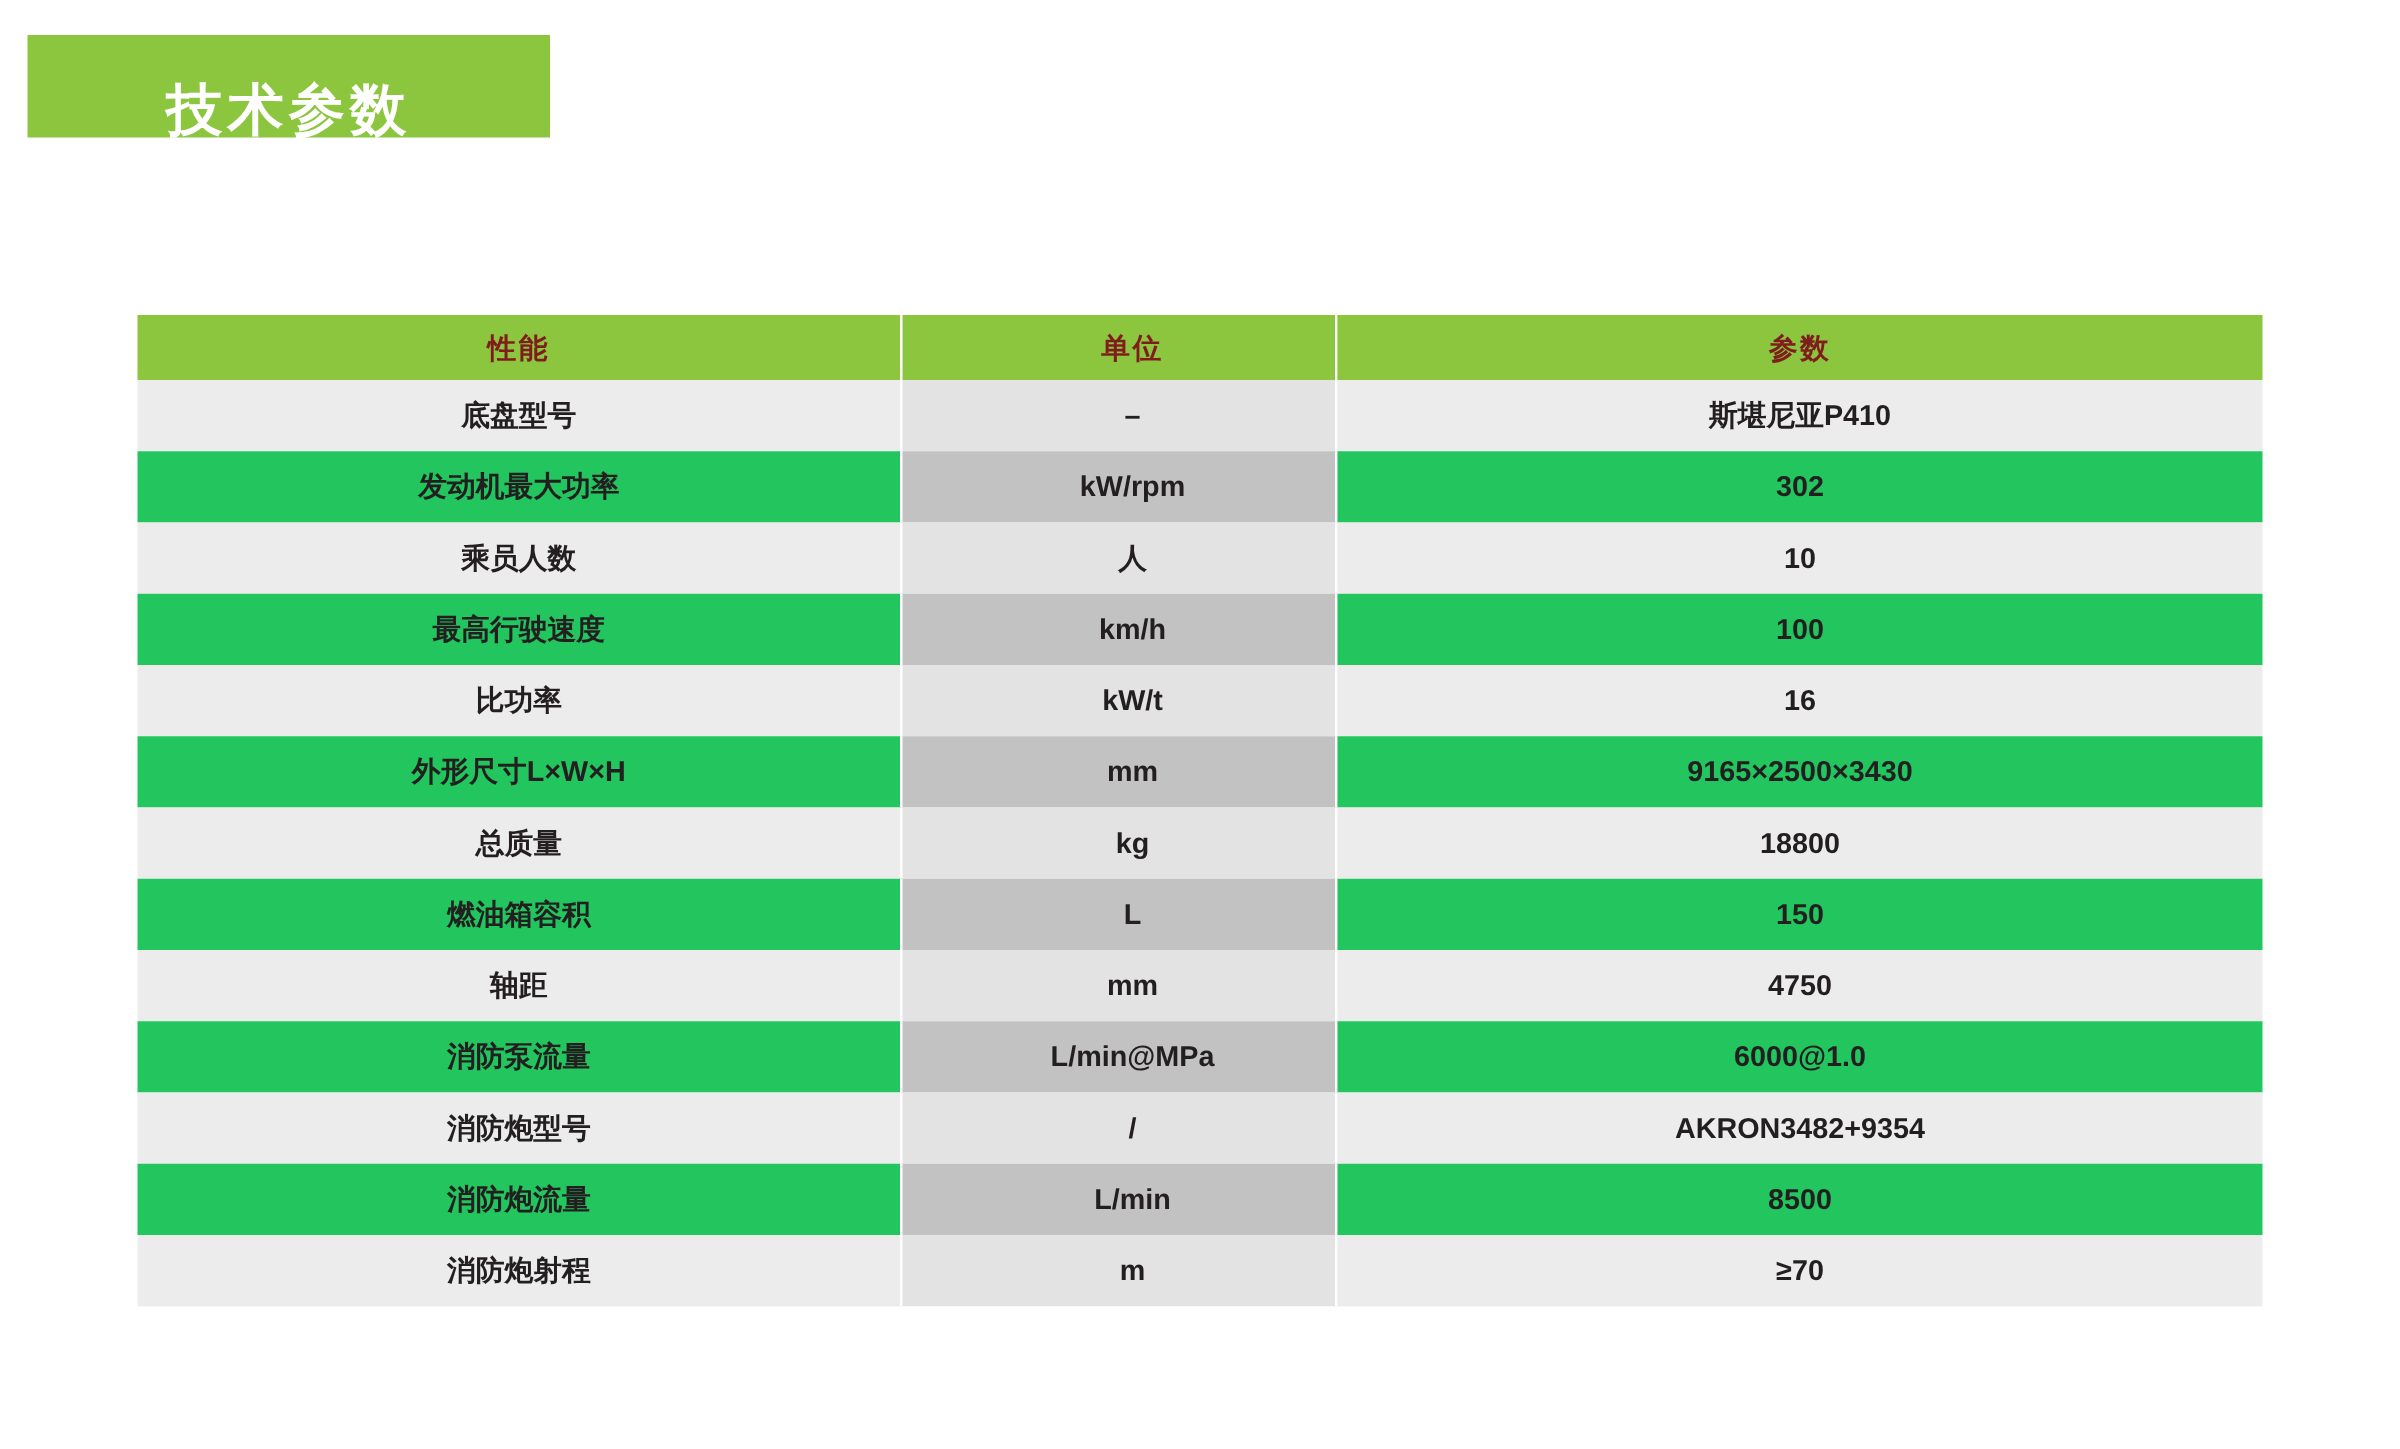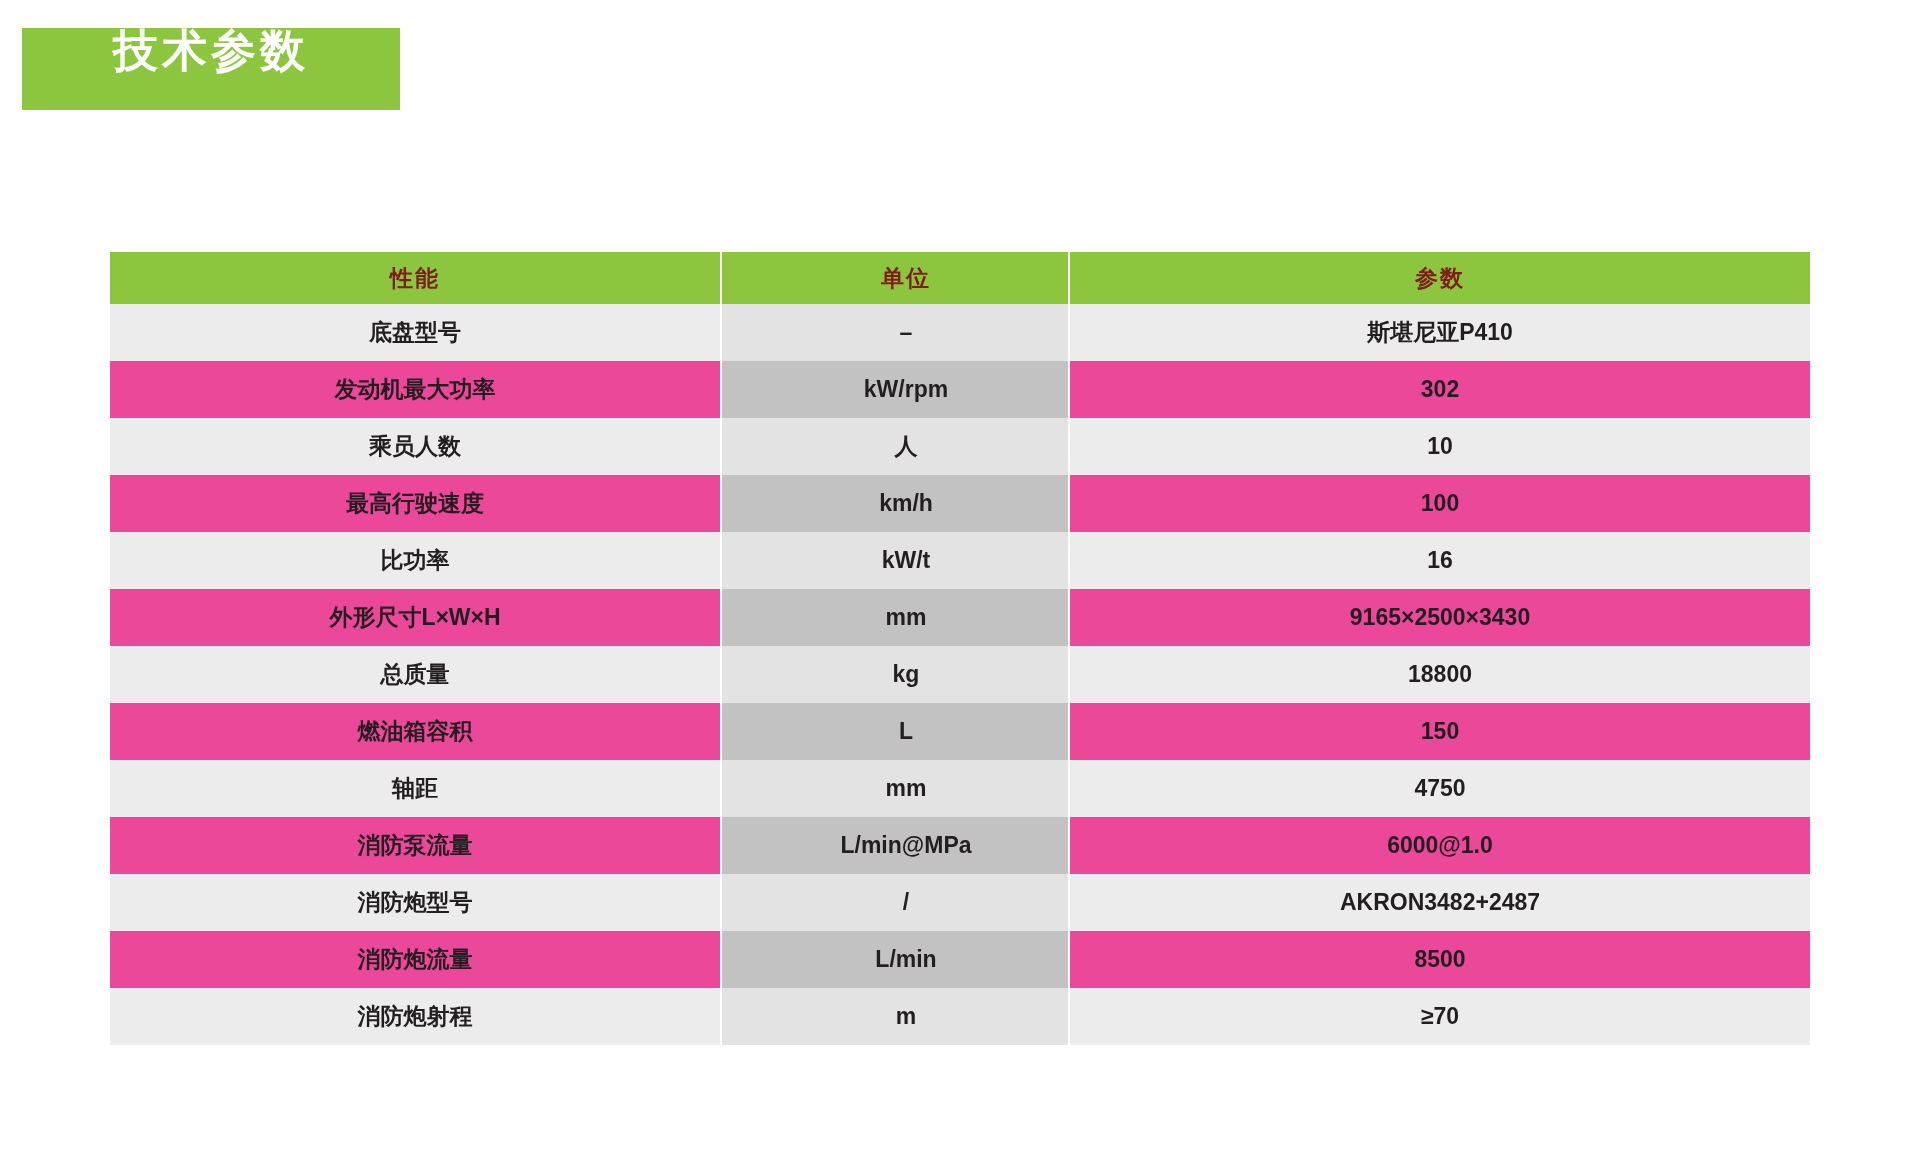--- a/index.html
+++ b/index.html
@@ -19,25 +19,25 @@
     position: relative;
     width: 1920px;
     height: 1159px;
   }
 
   
   .title-banner {
     position: absolute;
     left: 22px;
     top: 28px;
-    width: 378px;
+    width: 418px;
     height: 82px;
     background: #8cc63f;
     display: flex;
-    align-items: flex-start;
+    align-items: flex-end;
     justify-content: center;
   }
   .title-banner .title-text {
     color: #ffffff;
     font-size: 45px;
     font-weight: bold;
     letter-spacing: 4px;
     line-height: 1;
   }
 
@@ -74,21 +74,21 @@
     font-weight: bold;
     border: none;
     color: #231f20;
   }
   
   tr.row-odd td.cell-perf,
   tr.row-odd td.cell-param { background: #ececec; }
   tr.row-odd td.cell-unit  { background: #e3e3e3; }
 
   tr.row-even td.cell-perf,
-  tr.row-even td.cell-param { background: #ec4899; margin-left: 41px; }
+  tr.row-even td.cell-param { background: #22c55e; margin-left: 41px; }
   tr.row-even td.cell-unit  { background: #c2c2c2; }
 
   
   td.cell-unit, th.head-unit { box-shadow: inset 2px 0 0 #ffffff, inset -2px 0 0 #ffffff; padding-left: 23px; }
   th.head-unit { box-shadow: inset 2px 0 0 #ffffff, inset -2px 0 0 #ffffff; }
 </style>
 </head>
 <body>
 
 <div class="page">
@@ -158,21 +158,21 @@
             <td class="cell-param">4750</td>
           </tr>
           <tr class="row-even">
             <td class="cell-perf">消防泵流量</td>
             <td class="cell-unit">L/min@MPa</td>
             <td class="cell-param">6000@1.0</td>
           </tr>
           <tr class="row-odd">
             <td class="cell-perf">消防炮型号</td>
             <td class="cell-unit">/</td>
-            <td class="cell-param">AKRON3482+2487</td>
+            <td class="cell-param">AKRON3482+9354</td>
           </tr>
           <tr class="row-even">
             <td class="cell-perf">消防炮流量</td>
             <td class="cell-unit">L/min</td>
             <td class="cell-param">8500</td>
           </tr>
           <tr class="row-odd">
             <td class="cell-perf">消防炮射程</td>
             <td class="cell-unit">m</td>
             <td class="cell-param">≥70</td>

